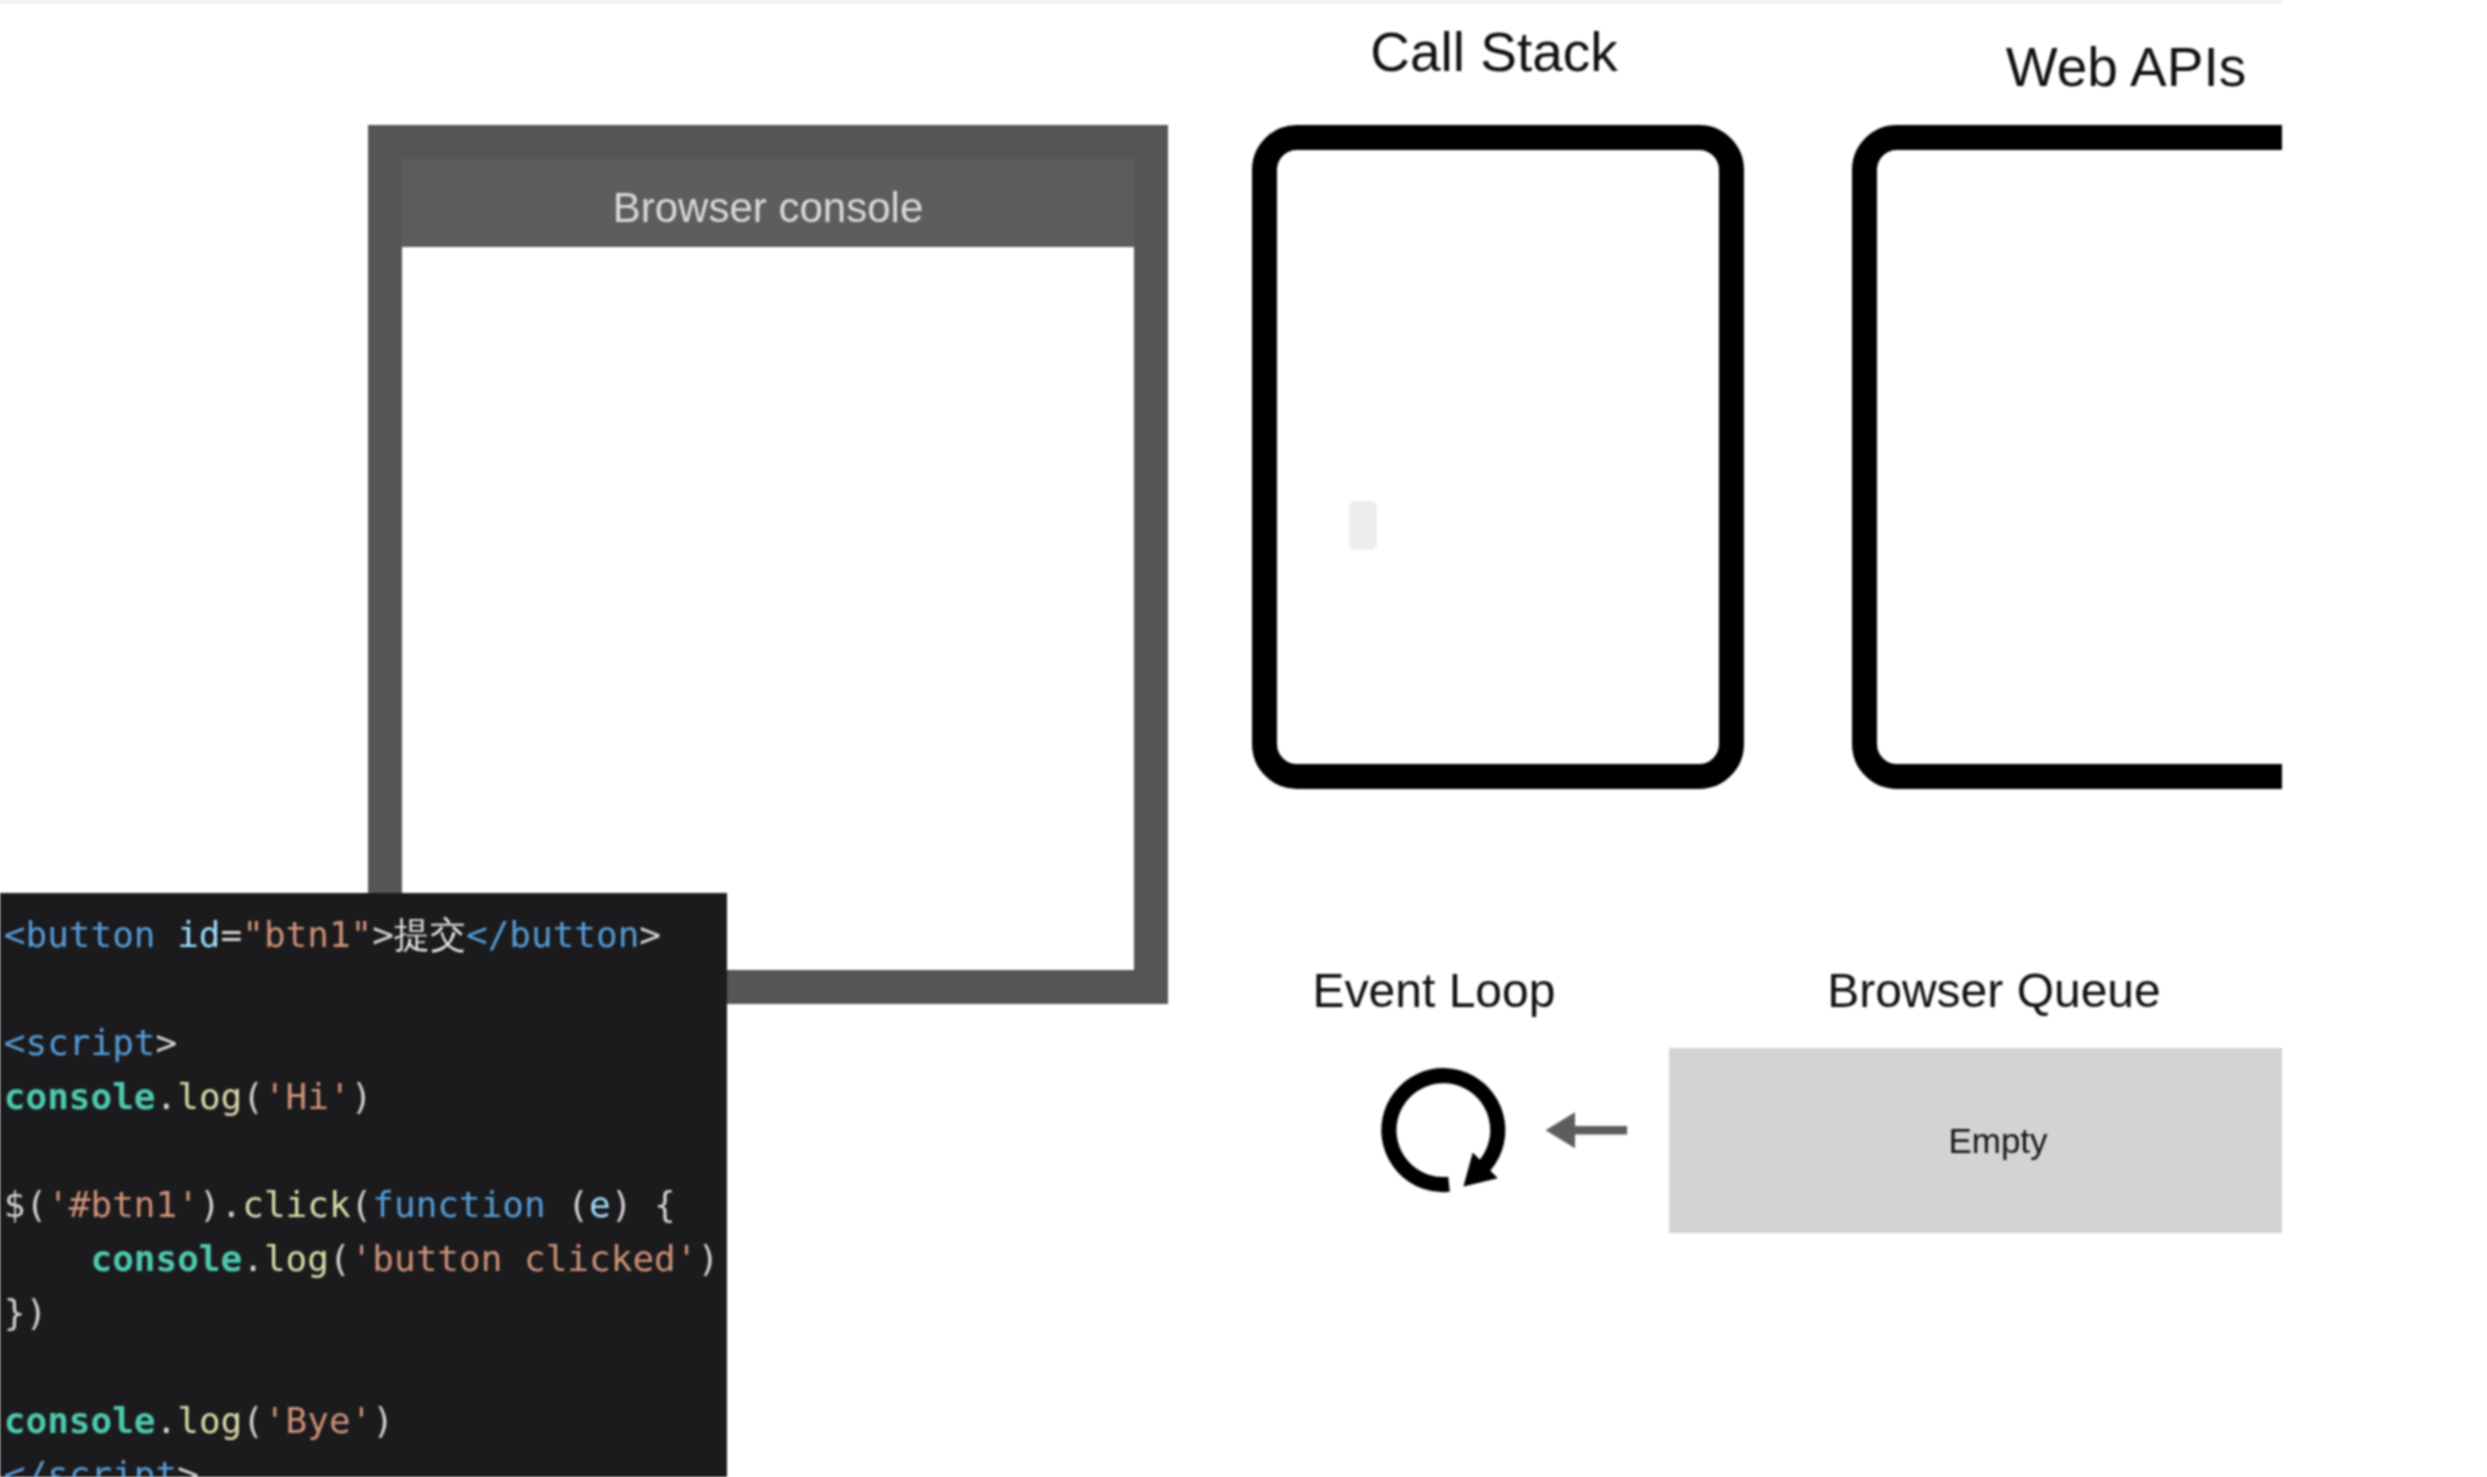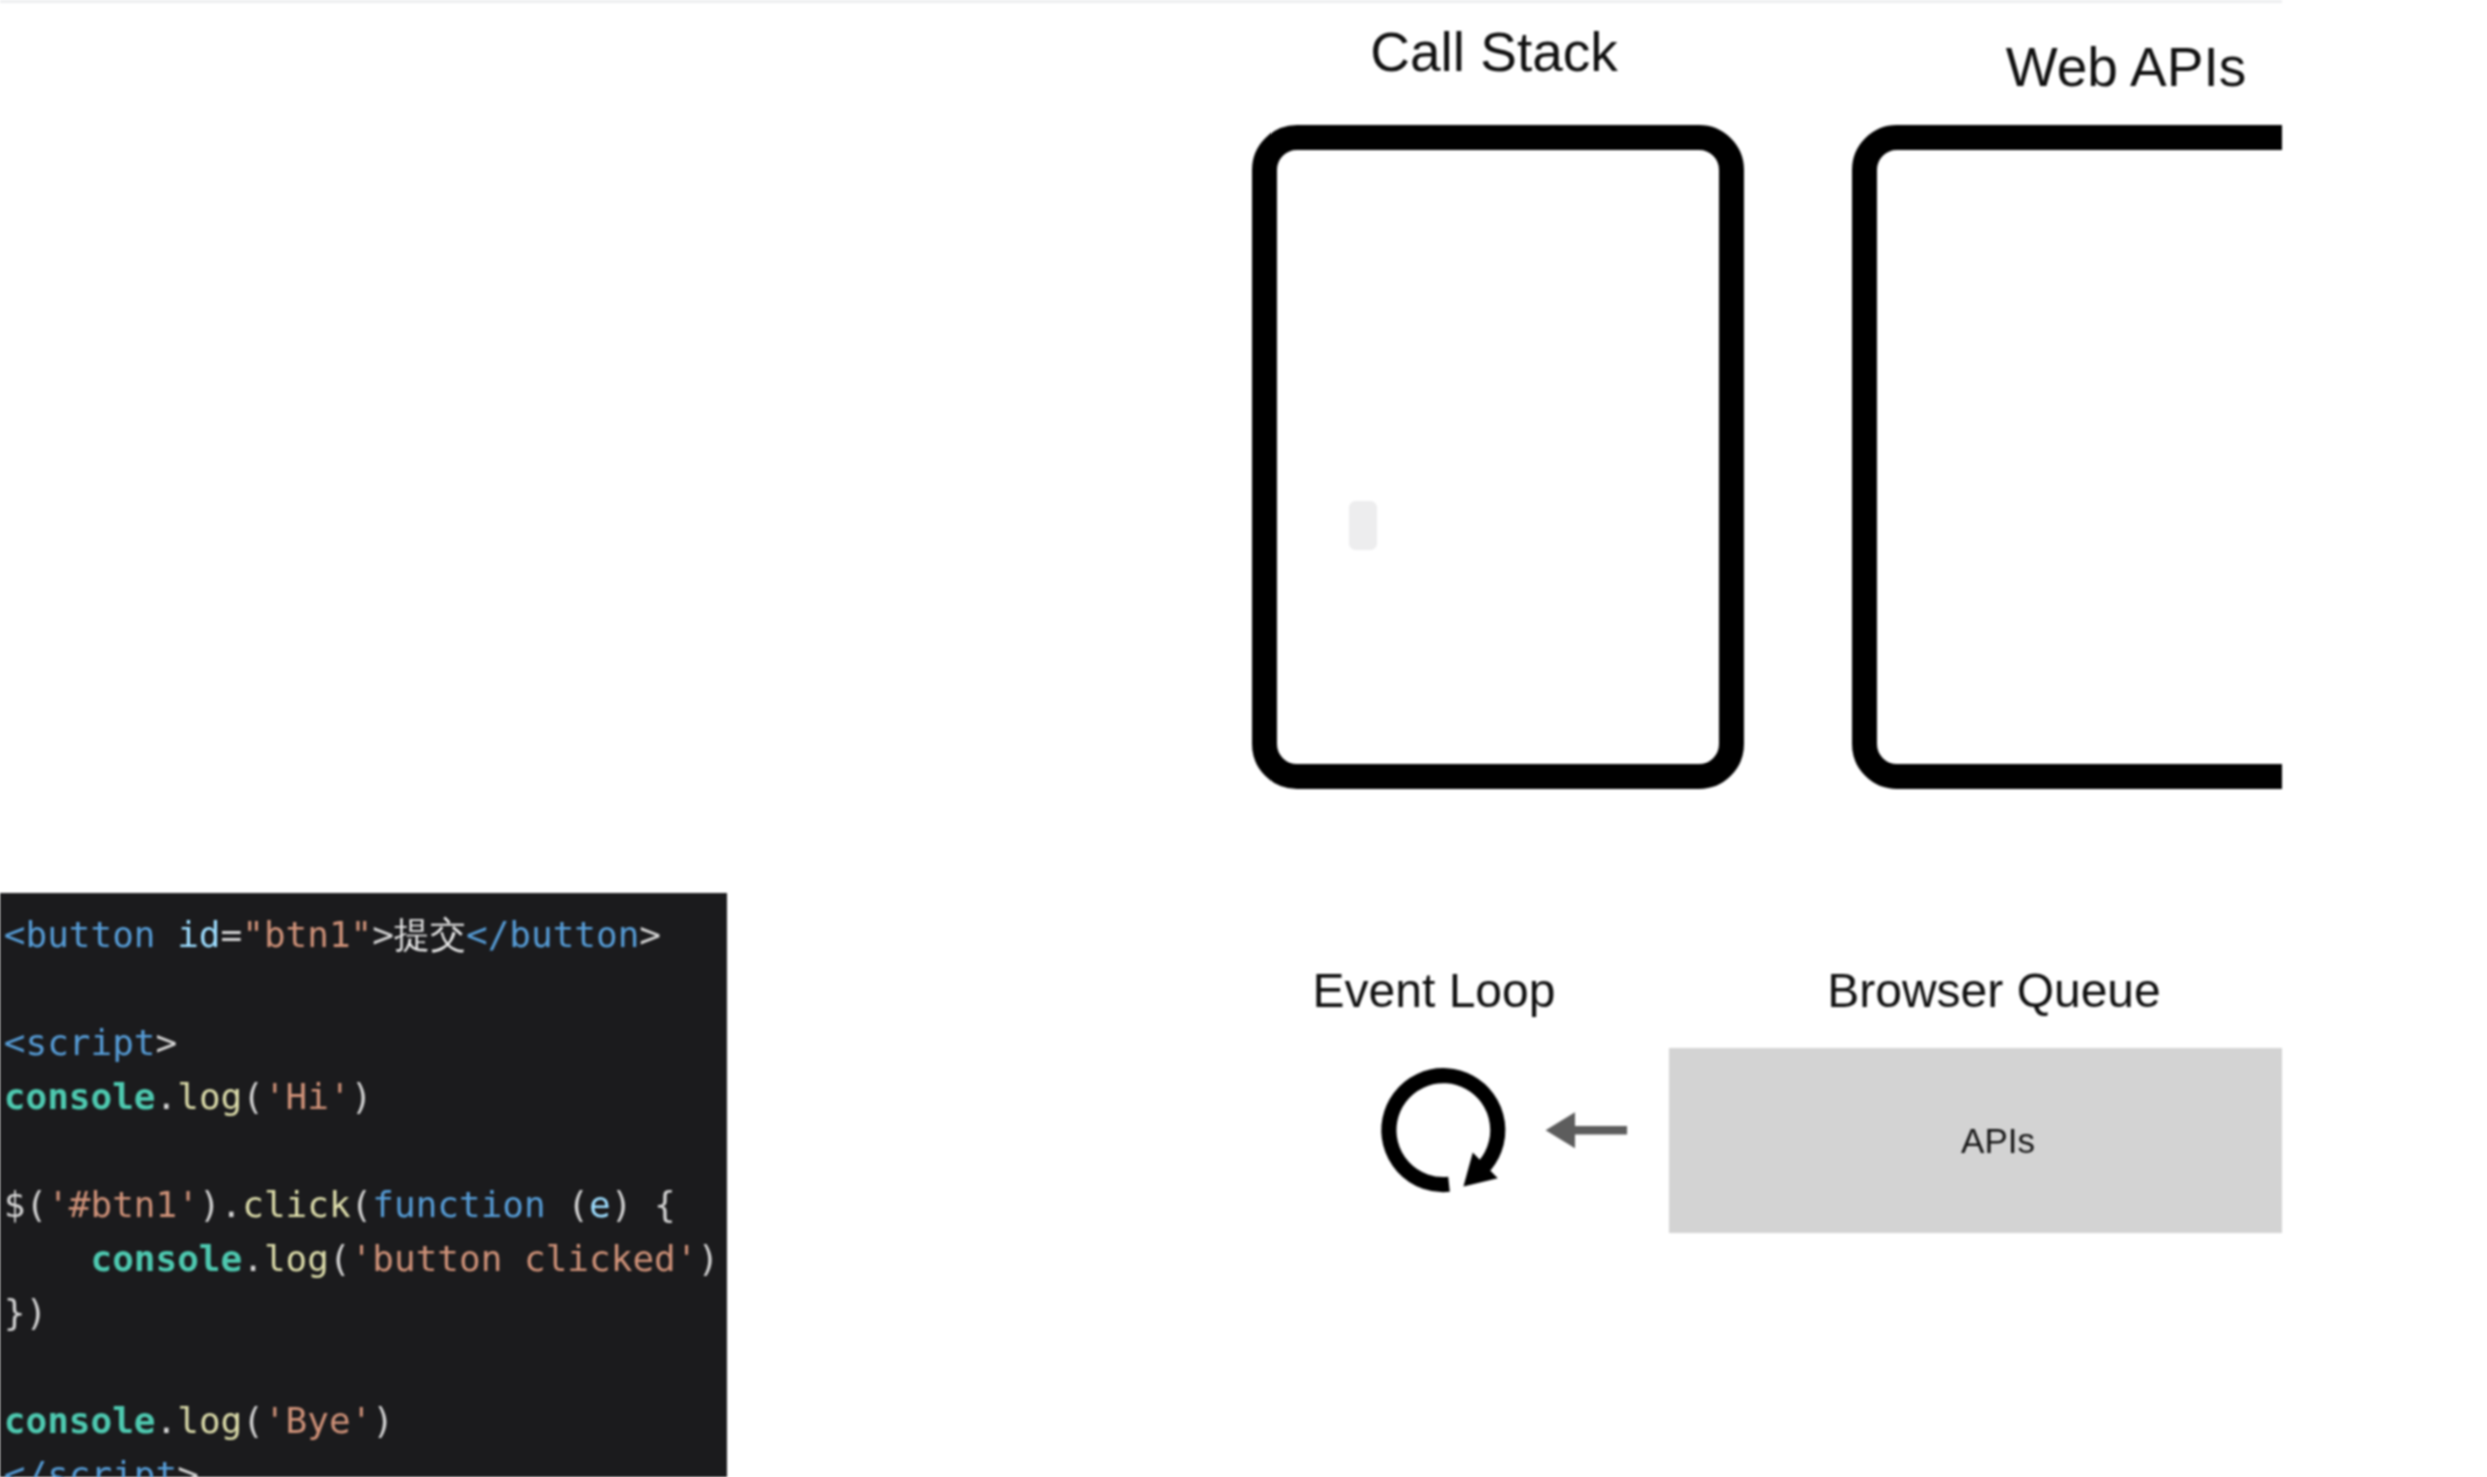--- a/index.html
+++ b/index.html
@@ -59,41 +59,47 @@
 </style>
 </head>
 <body>
 
 <div class="stage">
   <div class="top-edge"></div>
 
   <div id="title-call-stack" class="sec-title title-top">Call Stack</div>
   <div id="title-web-apis" class="sec-title title-top">Web APIs</div>
 
+  <div class="console-window">
+    <div class="console-header">
+      <span class="console-header-label">Browser console</span>
+    </div>
+    <div class="console-body"></div>
+  </div>
 
   <div id="call-stack-box" class="stack-box"></div>
   <div id="web-apis-box" class="stack-box"></div>
   <div class="cursor-speck"></div>
 
   <div id="title-event-loop" class="sec-title title-bottom">Event Loop</div>
   <div id="title-callback-queue" class="sec-title title-bottom">Browser Queue</div>
 
   <svg class="icon-layer" viewBox="0 0 2626 1560">
     <g>
       <path id="loop-arc" fill="none" stroke="#000000" stroke-width="16" d="M 1530.0103866378902 1250.1850089836757 A 57.5 57.5 0 1 1 1563.9428563013923 1234.3620385194724"></path>
       <polygon id="loop-arrowhead" fill="#000000" points="1545.2400214925874,1252.4231561514064 1581.4574041421452,1243.8615445031528 1555.0603860647034,1216.5266320902842"></polygon>
     </g>
     <g>
       <line x1="1718" y1="1193" x2="1662" y2="1193" stroke="#5d5d5d" stroke-width="9"></line>
       <polygon fill="#5d5d5d" points="1632,1193 1663,1174 1663,1212"></polygon>
     </g>
   </svg>
 
   <div class="queue-box">
-    <span class="queue-box-label">APIs</span>
+    <span class="queue-box-label">Empty</span>
   </div>
 
   <div class="code-panel">
     <pre class="code-pre" id="code-pre"><span class="code-line"><span class="tk-tag">&lt;button</span><span class="tk-attr"> id</span><span class="tk-pun">=</span><span class="tk-str">"btn1"</span><span class="tk-pun">&gt;</span><span class="tk-txt">提交</span><span class="tk-tag">&lt;/button</span><span class="tk-pun">&gt;</span></span><span class="code-line">
 </span><span class="code-line"><span class="tk-tag">&lt;script</span><span class="tk-pun">&gt;</span></span><span class="code-line"><span class="tk-obj">console</span><span class="tk-pun">.</span><span class="tk-fn">log</span><span class="tk-pun">(</span><span class="tk-str">'Hi'</span><span class="tk-pun">)</span></span><span class="code-line">
 </span><span class="code-line"><span class="tk-pun">$(</span><span class="tk-str">'#btn1'</span><span class="tk-pun">).</span><span class="tk-fn">click</span><span class="tk-pun">(</span><span class="tk-tag">function</span><span class="tk-pun"> (</span><span class="tk-attr">e</span><span class="tk-pun">) {</span></span><span class="code-line"><span class="tk-pun">    </span><span class="tk-obj">console</span><span class="tk-pun">.</span><span class="tk-fn">log</span><span class="tk-pun">(</span><span class="tk-str">'button clicked'</span><span class="tk-pun">)</span></span><span class="code-line"><span class="tk-pun">})</span></span><span class="code-line">
 </span><span class="code-line"><span class="tk-obj">console</span><span class="tk-pun">.</span><span class="tk-fn">log</span><span class="tk-pun">(</span><span class="tk-str">'Bye'</span><span class="tk-pun">)</span></span><span class="code-line"><span class="tk-tag">&lt;/script</span><span class="tk-pun">&gt;</span></span></pre>
 
   </div>
 </div>

